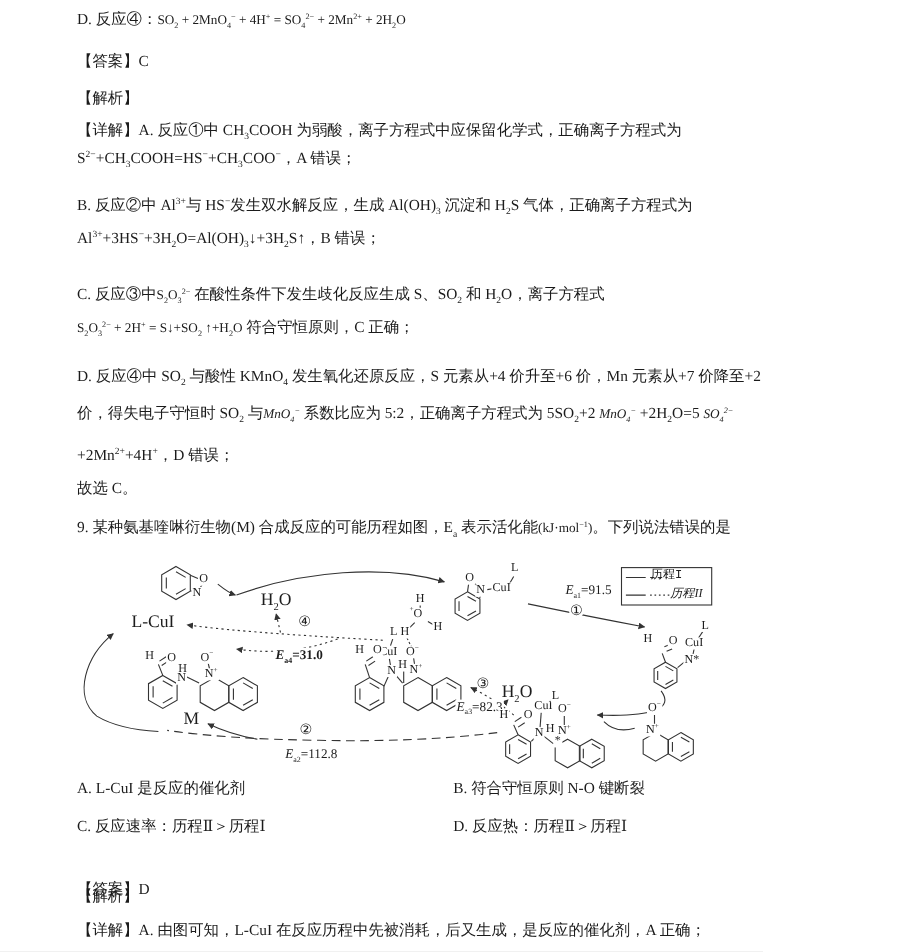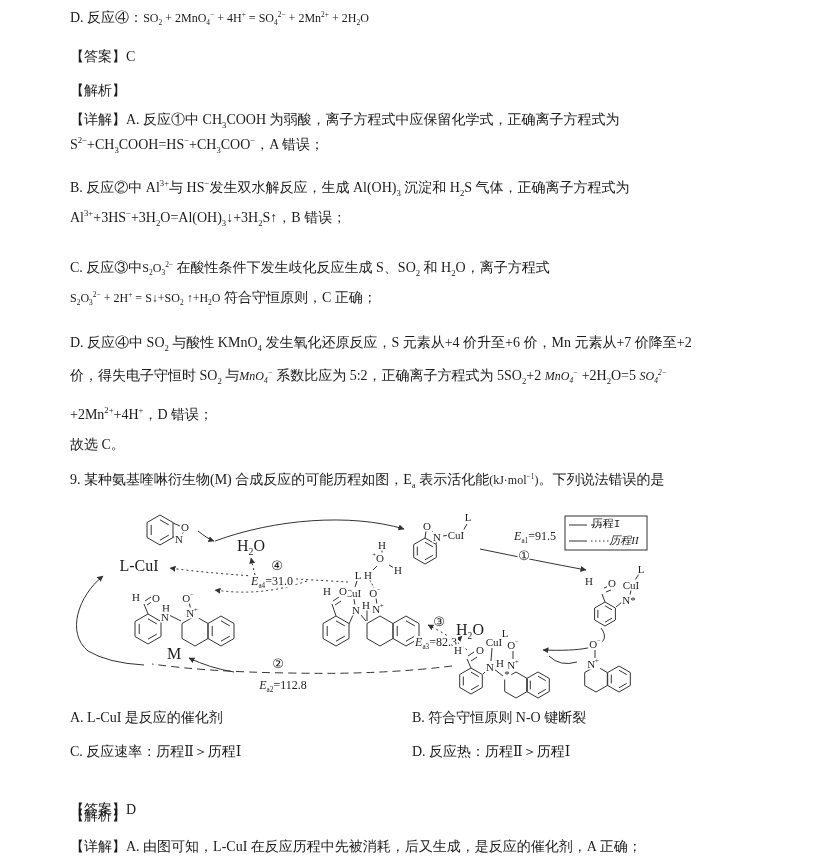--- a/index.html
+++ b/index.html
@@ -167,21 +167,21 @@
         <line x1="509" y1="38" x2="527" y2="38" stroke="#333"></line>
         <line x1="531" y1="38" x2="549" y2="38" stroke="#333" stroke-dasharray="1.5,2.5"></line>
       </g>
     </svg>
     <div id="dlabels">
         <div class="dl atom" style="left: 125px; top: 24px;">O</div>
         <div class="dl atom" style="left: 119px; top: 36px;">N</div>
         <div class="dl lbl" style="left: 79px; top: 63px;">L-CuI</div>
         <div class="dl lbl" style="left: 191px; top: 43px;">H<sub>2</sub>O</div>
         <div class="dl circ" style="left: 217px; top: 62px;">④</div>
-        <div class="dl ea" style="left: 212px; top: 78px;"><i>E</i><sub>a4</sub>=31.0</div>
+        <div class="dl ea" style="left: 212px; top: 92px; font-weight: bold;"><i>E</i><sub>a4</sub>=31.0</div>
         <div class="dl atom" style="left: 76px; top: 94px;">H</div>
         <div class="dl atom" style="left: 96px; top: 95px;">O</div>
         <div class="dl atom" style="left: 106px; top: 105px;">H</div>
         <div class="dl atom" style="left: 105px; top: 114px;">N</div>
         <div class="dl atom" style="left: 128px; top: 95px;">O<sup>−</sup></div>
         <div class="dl atom" style="left: 132px; top: 110px;">N<sup>+</sup></div>
         <div class="dl lbl" style="left: 114px; top: 151px;">M</div>
         <div class="dl circ" style="left: 218px; top: 160px;">②</div>
         <div class="dl ea" style="left: 223px; top: 182px;"><i>E</i><sub>a2</sub>=112.8</div>
         <div class="dl atom" style="left: 322px; top: 42px;">H</div>

